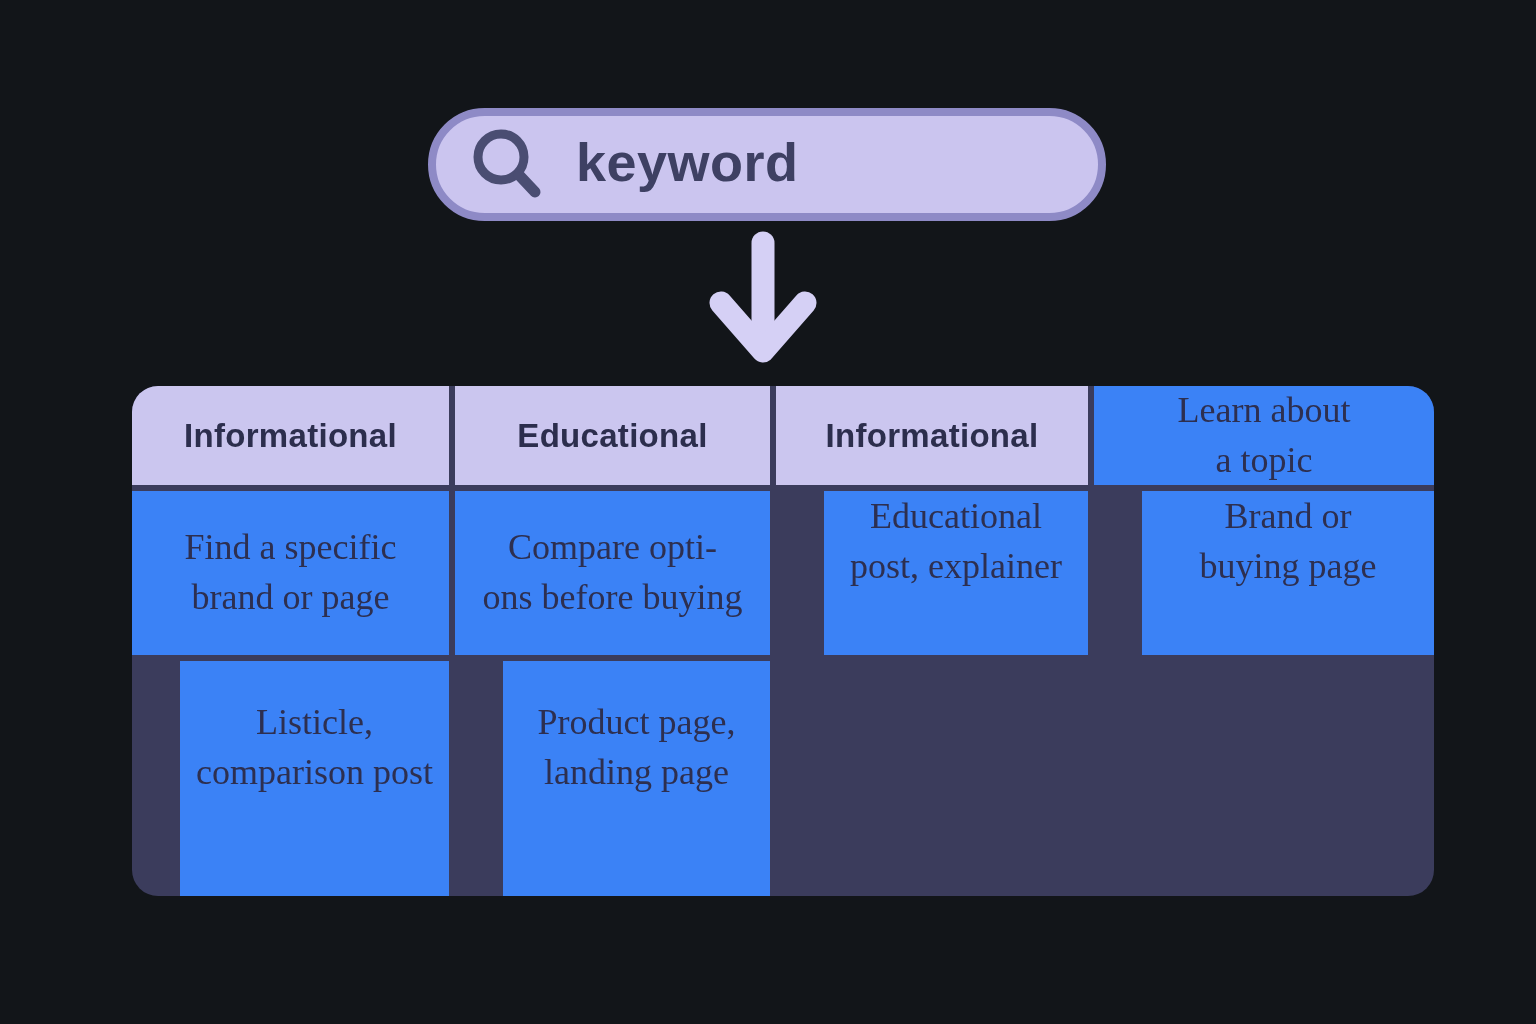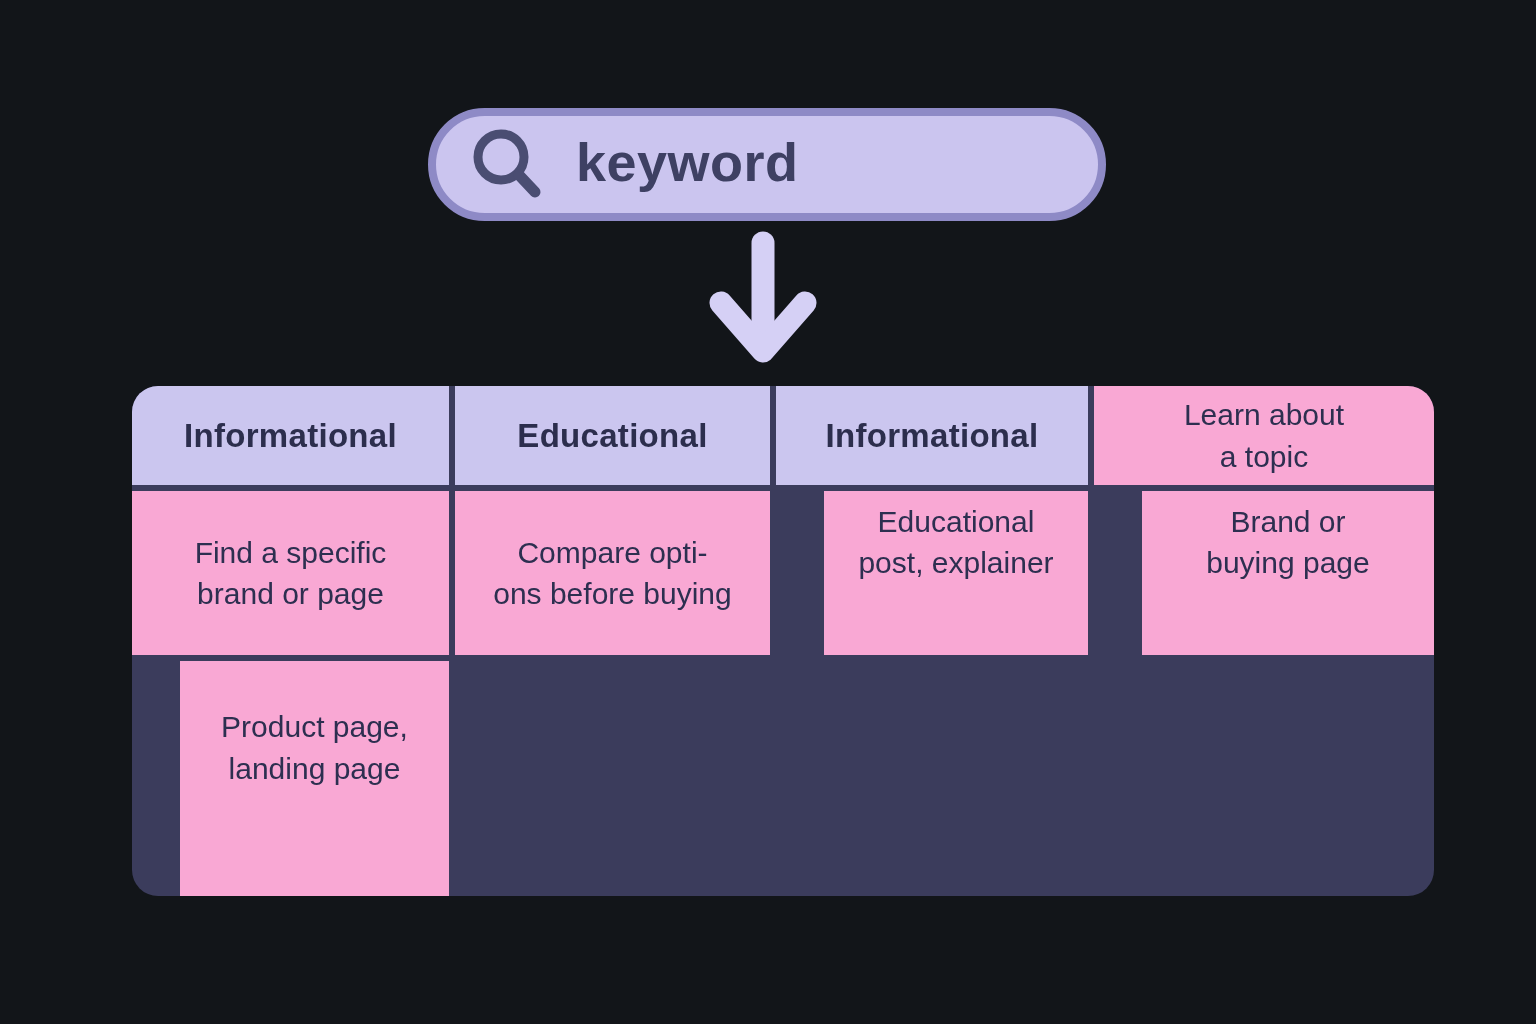--- a/index.html
+++ b/index.html
@@ -74,24 +74,25 @@
     box-sizing: border-box;
   }
   .cell.header {
     background: #cbc6ef;
     font-weight: bold;
     font-size: 33px;
     color: #2c2e4d;
     letter-spacing: 0.3px;
   }
   .cell.body {
-    background: #f9a8d4;
-    font-size: 30px;
+    background: #3b82f6;
+    font-size: 36px;
     color: #2d2f50;
     line-height: 1.38;
+    font-family: Liberation Serif, serif;
   }
   .cell.row-content {
     padding-bottom: 62px;
     margin-left: 48px;
   }
 </style>
 </head>
 <body>
 
 <div class="stage">
@@ -121,18 +122,20 @@
 a topic</div>
     <div class="cell body row-intent">Find a specific
 brand or page</div>
     <div class="cell body row-intent">Compare opti-
 ons before buying</div>
 
     <div class="cell body row-content">Educational
 post, explainer</div>
     <div class="cell body row-content">Brand or
 buying page</div>
+    <div class="cell body row-content">Listicle,
+comparison post</div>
     <div class="cell body row-content">Product page,
 landing page</div>
 
   </div>
 
 </div>
 
 </body></html>

